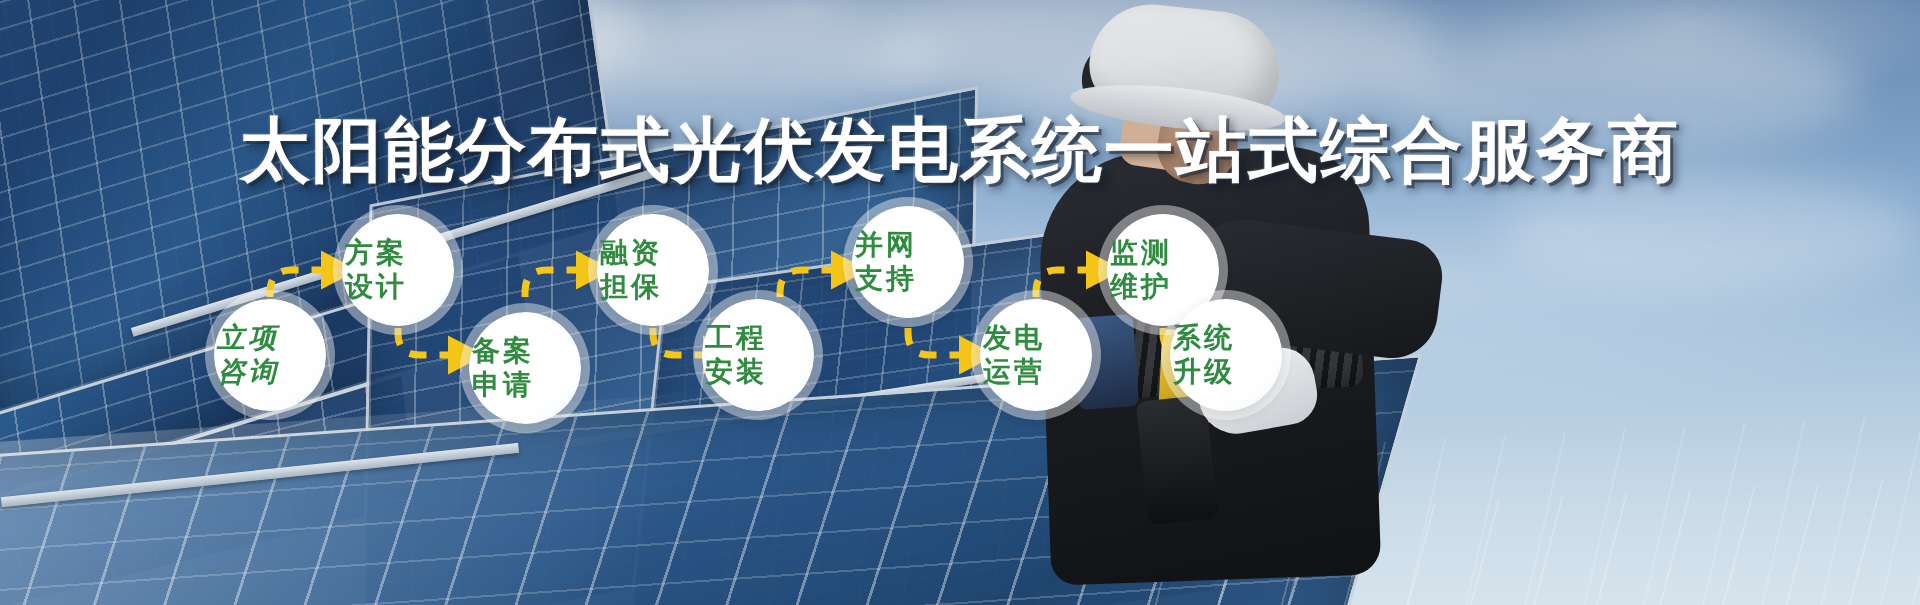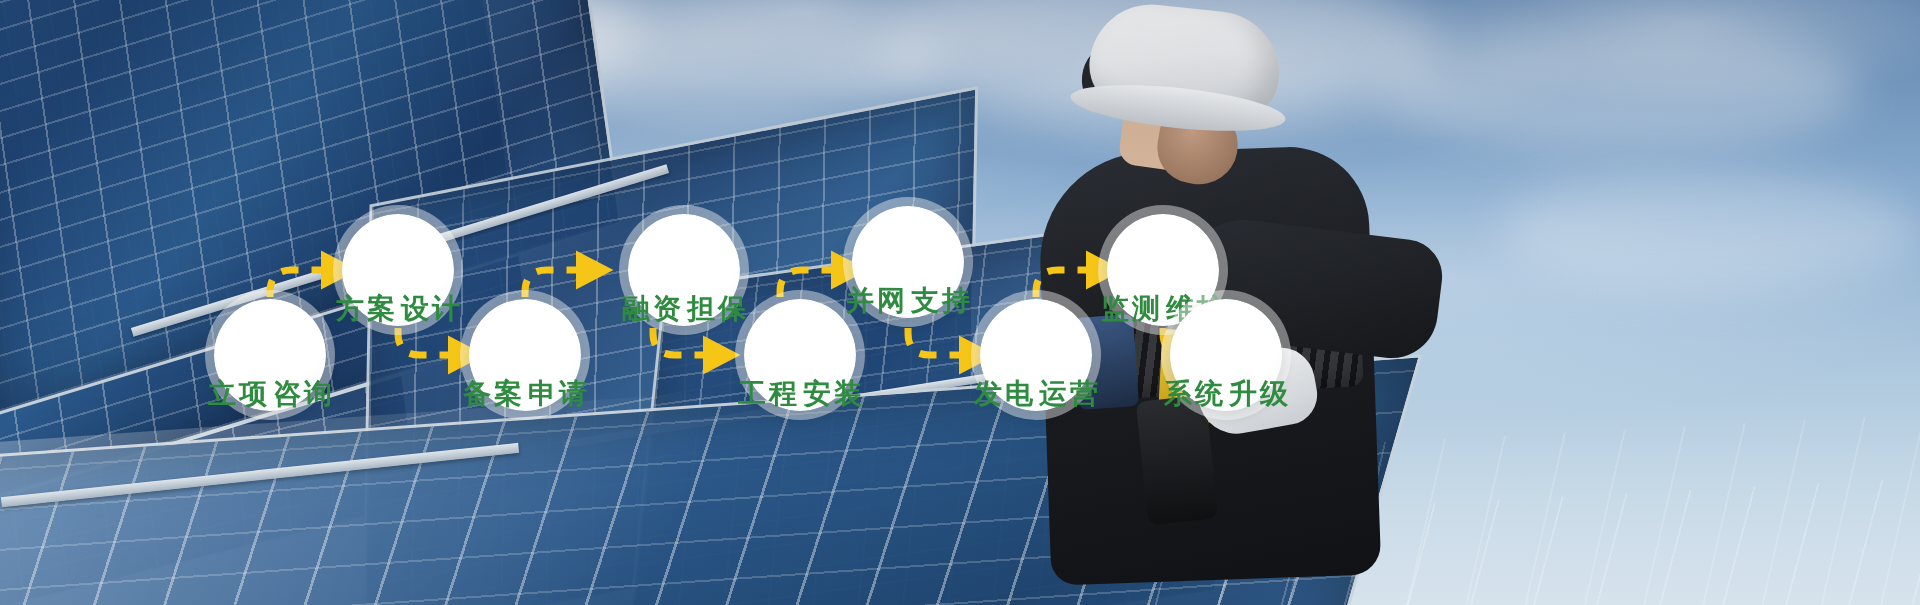--- a/index.html
+++ b/index.html
@@ -213,22 +213,22 @@
   #flow{position:absolute;left:0;top:0;width:1920px;height:605px;}
   .arrow-layer{position:absolute;left:0;top:0;width:1920px;height:605px;}
 
   .node{
     position:absolute;
     width:112px;height:112px;
     margin-left:-56px;margin-top:-56px;
     border-radius:50%;
     background:radial-gradient(circle at 36% 30%,#ffffff 0%,#ffffff 64%,#f2f6f9 100%);
     box-shadow:0 0 0 9px rgba(255,255,255,.42), 0 4px 14px rgba(0,0,0,.20);
-    display:flex;
-    align-items:flex-end;justify-content:center;
+    display:flex;flex-direction:column;
+    align-items:flex-start;justify-content:center;
     cursor:pointer;
   }
   .node .ln{
     font-family:"DejaVu Sans","Liberation Sans",sans-serif;
     font-weight:bold;
     font-size:28px;
     line-height:34px;
     color:#2e8b3f;
     letter-spacing:3px;
     text-indent:3px;
@@ -277,20 +277,21 @@
     <div class="w-tool-a"></div>
     <div class="w-tool-c"></div>
     <div class="w-tool-b"></div>
     <div class="w-arm"></div>
     <div class="w-drill"></div>
     <div class="w-glove"></div>
   </div>
 
   <div class="veil"></div>
 
+  <div class="headline">太阳能分布式光伏发电系统一站式综合服务商</div>
 
   <div id="flow">
     <svg class="arrow-layer" viewBox="0 0 1920 605">
       <defs>
         <marker id="ah" markerWidth="6" markerHeight="6" refX="2.2" refY="3" orient="auto" markerUnits="strokeWidth">
           <path d="M0,0.2 L5.4,3 L0,5.8 Z" fill="#f5c518"></path>
         </marker>
       </defs>
       <g id="connector-group" fill="none" stroke="#f5c518" stroke-width="7" stroke-dasharray="17 13" stroke-linecap="butt">
           <path d="M 270 297 L 270 292 Q 270 270 292 270 L 336 270" marker-end="url(#ah)"></path>
@@ -298,37 +299,37 @@
           <path d="M 525 297 L 525 292 Q 525 270 547 270 L 591 270" marker-end="url(#ah)"></path>
           <path d="M 653 328 L 653 333 Q 653 355 675 355 L 718 355" marker-end="url(#ah)"></path>
           <path d="M 780 297 L 780 292 Q 780 270 802 270 L 846 270" marker-end="url(#ah)"></path>
           <path d="M 908 328 L 908 333 Q 908 355 930 355 L 974 355" marker-end="url(#ah)"></path>
           <path d="M 1036 297 L 1036 292 Q 1036 270 1058 270 L 1101 270" marker-end="url(#ah)"></path>
           <path d="M 1163 328 L 1163 333 Q 1163 355 1185 355 L 1229 355" marker-end="url(#ah)"></path>
         </g>
     </svg>
 
     <div id="node-layer">
-        <div class="node" style="left: 270px; top: 355px;">
+        <div class="node" style="left: 270px; top: 355px; font-style: italic;">
           <div class="ln">立项</div>
           <div class="ln">咨询</div>
         </div>
         <div class="node" style="left: 398px; top: 270px;">
           <div class="ln">方案</div>
           <div class="ln">设计</div>
         </div>
-        <div class="node" style="left: 525px; top: 355px;">
+        <div class="node" style="left: 525px; top: 368px;">
           <div class="ln">备案</div>
           <div class="ln">申请</div>
         </div>
-        <div class="node" style="left: 684px; top: 270px;">
+        <div class="node" style="left: 653px; top: 270px;">
           <div class="ln">融资</div>
           <div class="ln">担保</div>
         </div>
-        <div class="node" style="left: 800px; top: 355px;">
+        <div class="node" style="left: 758px; top: 355px;">
           <div class="ln">工程</div>
           <div class="ln">安装</div>
         </div>
         <div class="node" style="left: 908px; top: 262px;">
           <div class="ln">并网</div>
           <div class="ln">支持</div>
         </div>
         <div class="node" style="left: 1036px; top: 355px;">
           <div class="ln">发电</div>
           <div class="ln">运营</div>

